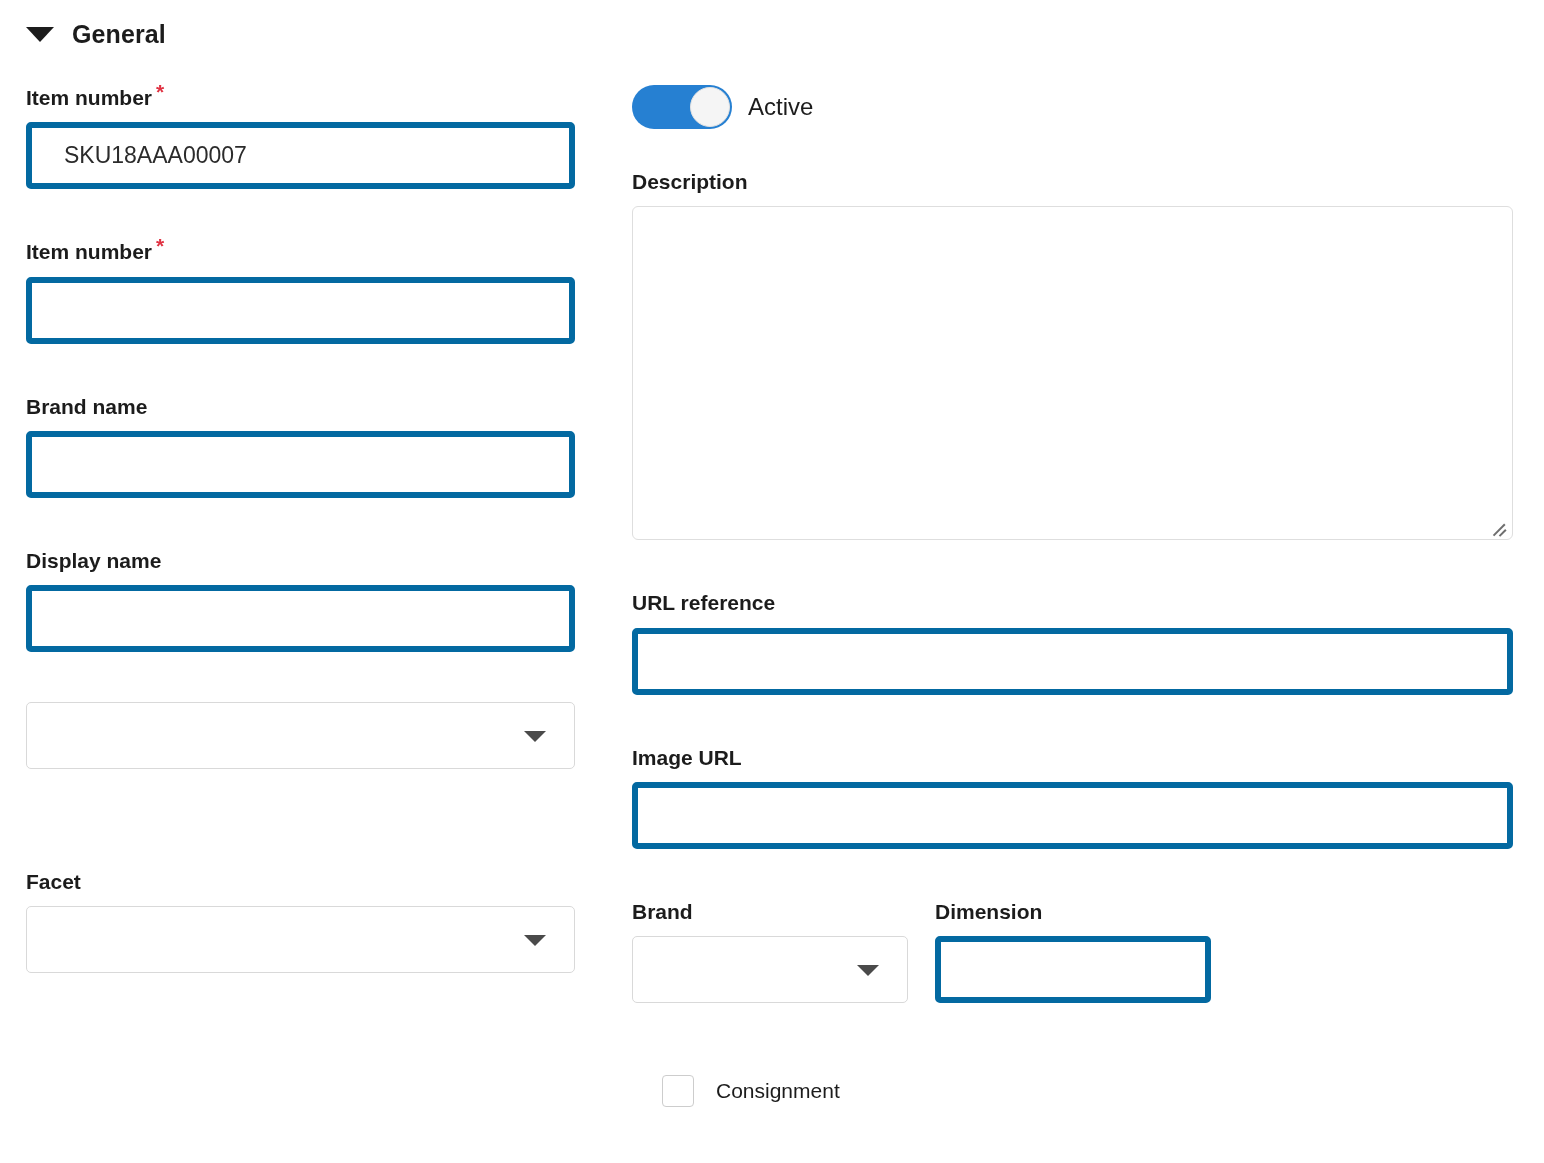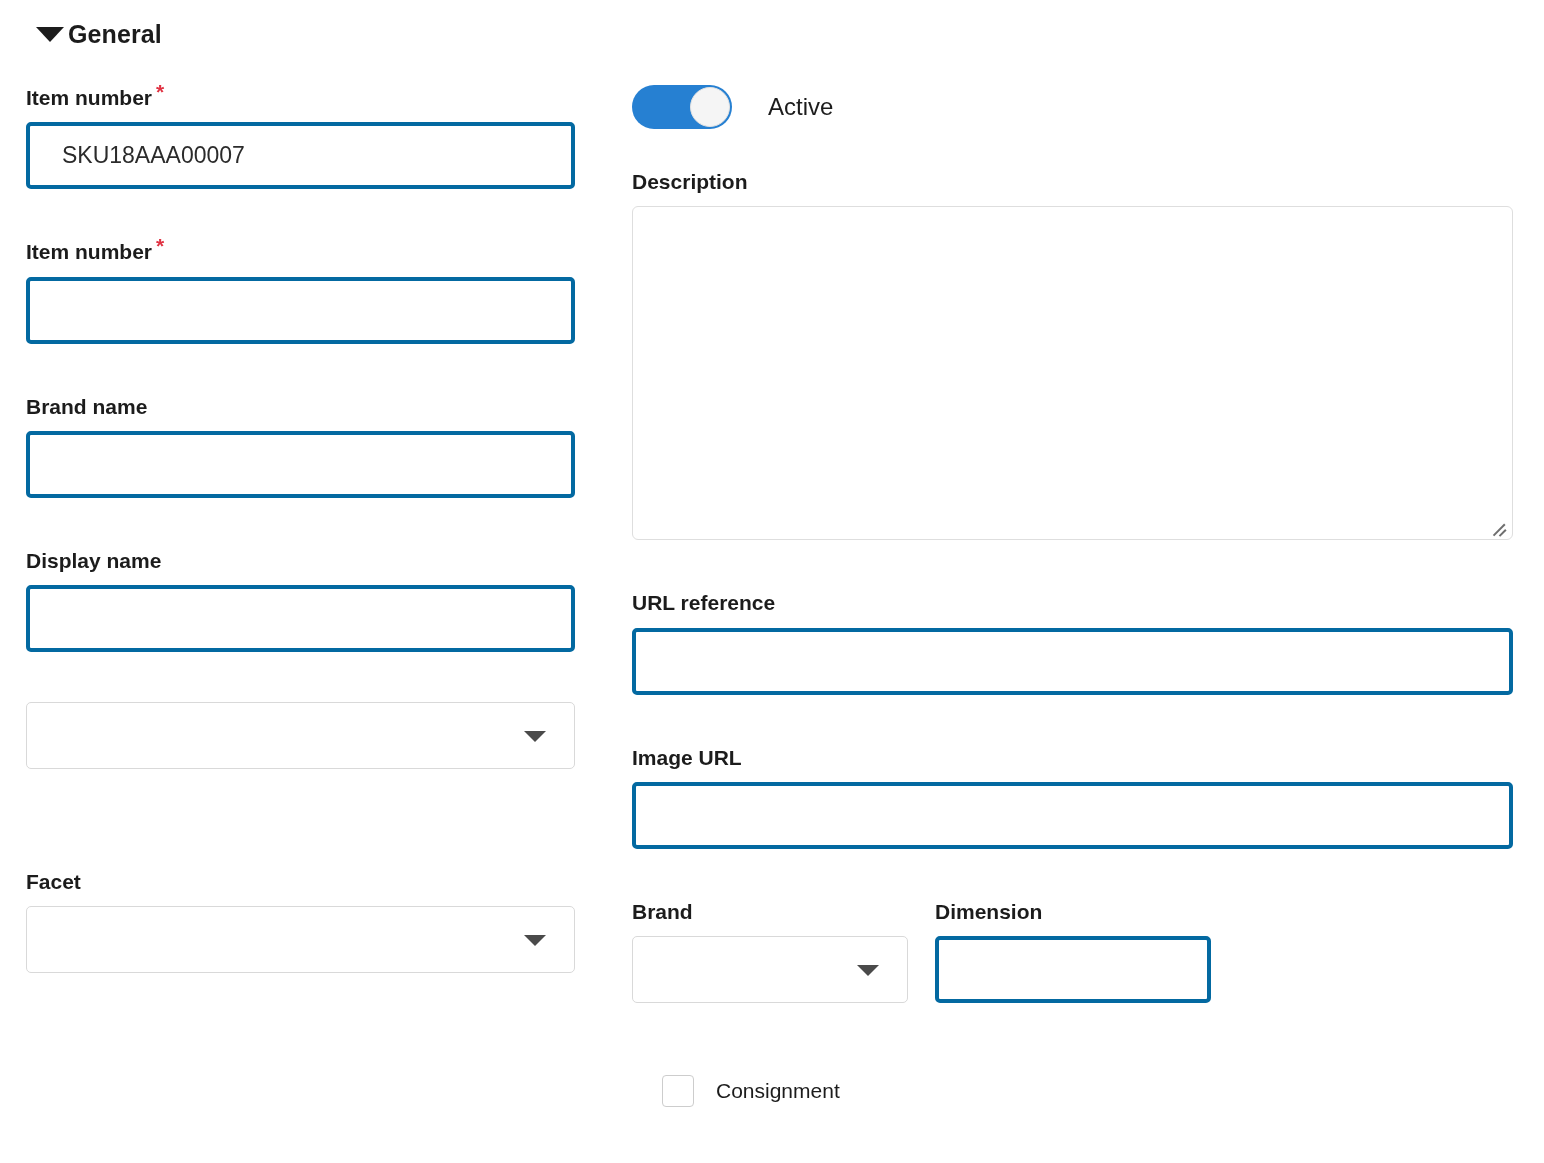--- a/index.html
+++ b/index.html
@@ -13,25 +13,25 @@
     height: 1163px;
     font-family: "Liberation Sans", sans-serif;
     color: #1c1c1c;
     overflow: hidden;
     position: relative;
   }
 
   
   .section-header {
     position: absolute;
-    left: 36px;
+    left: 26px;
     top: 20px;
     display: flex;
     align-items: center;
-    gap: 4px;
+    gap: 18px;
     cursor: pointer;
   }
   .collapse-triangle {
     width: 0; height: 0;
     border-left: 14px solid transparent;
     border-right: 14px solid transparent;
     border-top: 15px solid #1c1c1c;
     display: block;
   }
   .section-title {
@@ -73,21 +73,21 @@
     vertical-align: super;
     line-height: 0;
     margin-left: 4px;
     position: relative;
     top: 2px;
   }
 
   .input-box {
     width: 100%;
     height: 67px;
-    border: 4px solid #0369a1;
+    border: 6px solid #0369a1;
     border-radius: 5px;
     background: #ffffff;
     display: flex;
     align-items: center;
     padding: 0 32px;
     font-size: 23px;
     color: #2b2b2b;
     font-family: "Liberation Sans", sans-serif;
     position: relative;
   }
@@ -111,21 +111,21 @@
     border-right: 11px solid transparent;
     border-top: 11px solid #4a4a4a;
   }
 
   .gap-lg { height: 50px; }
 
   
   .toggle-row {
     display: flex;
     align-items: center;
-    gap: 36px;
+    gap: 16px;
     margin-bottom: 40px;
   }
   .toggle {
     width: 100px;
     height: 44px;
     border-radius: 22px;
     background: #2680d2;
     position: relative;
     cursor: pointer;
     flex: none;

